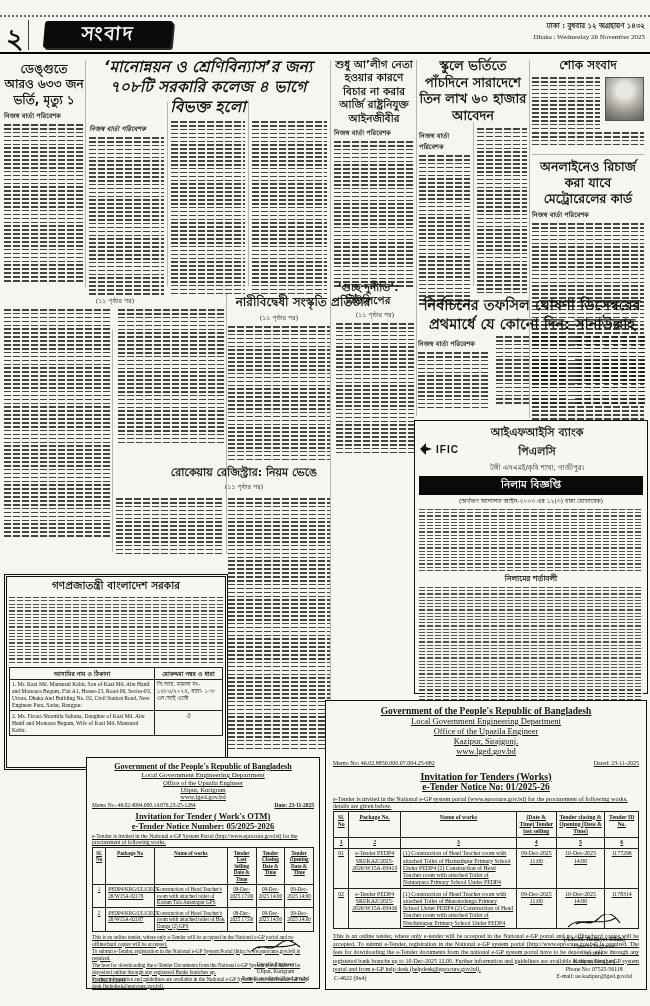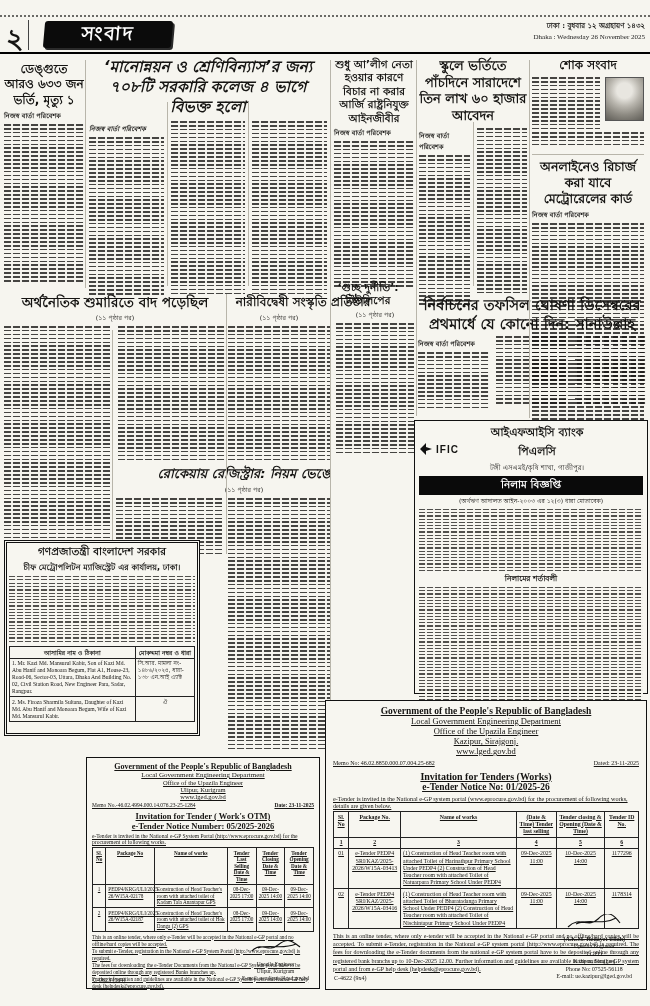--- a/index.html
+++ b/index.html
@@ -115,21 +115,20 @@
     </div>
   </div>
 
   <div class="abs" style="left:532px;top:148px;width:112px;border-top:1px solid #b8b5aa;padding-top:4px;margin-top:6px;">
     <div class="hl" style="font-size:12.5px;">অনলাইনেও রিচার্জ করা যাবে মেট্রোরেলের কার্ড</div>
     <div class="by">নিজস্ব বার্তা পরিবেশক</div>
     <div class="greek" style="height:200px;"></div>
   </div>
 
   <div class="abs" style="left:4px;top:294px;width:222px;">
-    <div class="hl" style="font-size:13.5px;white-space:nowrap;">অর্থনৈতিক শুমারিতে বাদ পড়েছিল</div>
     <div class="cont">(১১ পৃষ্ঠার পর)</div>
     <div style="position:relative;height:228px;">
       <div class="greek" style="position:absolute;left:0;top:0;width:106px;height:228px;"></div>
       <div class="greek" style="position:absolute;left:114px;top:0;width:108px;height:136px;"></div>
     </div>
   </div>
 
   <div class="abs" style="left:228px;top:295px;width:150px;">
     <div class="hl" style="font-size:12px;white-space:nowrap;">নারীবিদ্বেষী সংস্কৃতি প্রতিষ্ঠার</div>
   </div>
@@ -156,21 +155,21 @@
       <div>
           <div class="greek" style="height:70px;"></div>
         </div>
       <div>
           <div class="greek" style="height:70px;"></div>
         </div>
     </div>
   </div>
 
   <div class="abs" style="left:150px;top:466px;width:188px;">
-    <div class="hl" style="font-size:13px;white-space:nowrap;font-style:italic;">রোকেয়ায় রেজিস্ট্রার: নিয়ম ভেঙে</div>
+    <div class="hl" style="font-size:11px;white-space:nowrap;">রোকেয়ায় রেজিস্ট্রার: নিয়ম ভেঙে</div>
     <div class="cont">(১১ পৃষ্ঠার পর)</div>
   </div>
   <div class="greek abs" style="left:116px;top:498px;width:106px;height:56px;"></div>
   <div class="greek abs" style="left:228px;top:498px;width:102px;height:252px;"></div>
 
 
   <div class="vr" style="left:85px;top:60px;height:228px;"></div>
   <div class="vr" style="left:330px;top:60px;height:690px;"></div>
   <div class="vr" style="left:416px;top:60px;height:356px;"></div>
   <div class="vr" style="left:529px;top:60px;height:358px;"></div>
@@ -198,23 +197,22 @@
     <div style="font-size:6px;text-align:center;">(অর্থঋণ আদালত আইন-২০০৩ এর ১২(৩) ধারা মোতাবেক)</div>
     <div class="greek-fine" style="height:62px;margin-top:2px;"></div>
     <div style="font-size:7.5px;font-weight:bold;text-align:center;margin:2px 0;">নিলামের শর্তাবলী</div>
     <div class="greek-fine" style="height:142px;"></div>
     <div style="text-align:right;font-size:6px;line-height:1.35;margin-top:2px;">
       <div style="font-weight:bold;">আইএফআইসি ব্যাংক পিএলসি</div>
       <div>টঙ্গী এসএমই/কৃষি শাখা, গাজীপুর।</div>
     </div>
   </div>
 
-  <div class="boxed" style="left:4px;top:540px;width:196px;height:196px;border-width:1px;padding:3px 4px;box-shadow:0 0 0 1px #f6f5ef inset, 0 0 0 2px #111 inset;">
+  <div class="boxed" style="left:4px;top:574px;width:224px;height:196px;border-width:1px;padding:3px 4px;box-shadow:0 0 0 1px #f6f5ef inset, 0 0 0 2px #111 inset;">
     <div style="font-weight:bold;font-size:10.5px;text-align:center;">গণপ্রজাতন্ত্রী বাংলাদেশ সরকার</div>
-    <div style="font-weight:bold;font-size:8px;text-align:center;">চীফ মেট্রোপলিটন ম্যাজিস্ট্রেট এর কার্যালয়, ঢাকা।</div>
     <div class="greek-fine" style="height:5px;margin-top:2px;"></div>
     <div class="greek-fine" style="height:60px;margin-top:2px;"></div>
     <table class="tt" style="margin-top:3px;font-size:5.6px;font-family:'Liberation Serif',serif;">
       <colgroup>
           <col style="width:68%">
           <col style="width:32%">
         </colgroup>
       <tbody>
           <tr>
         <th style="font-family:'DejaVu Sans',sans-serif;font-size:6px;">আসামির নাম ও ঠিকানা</th>

